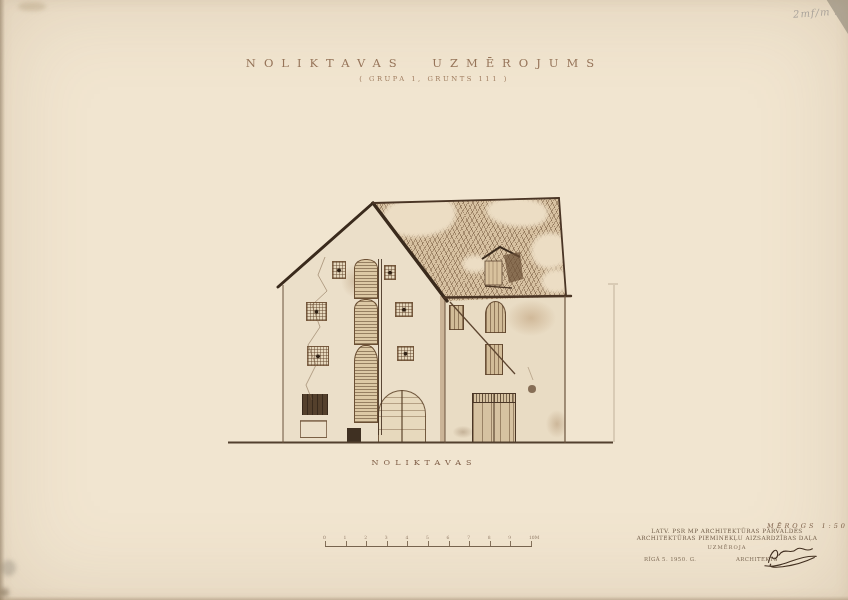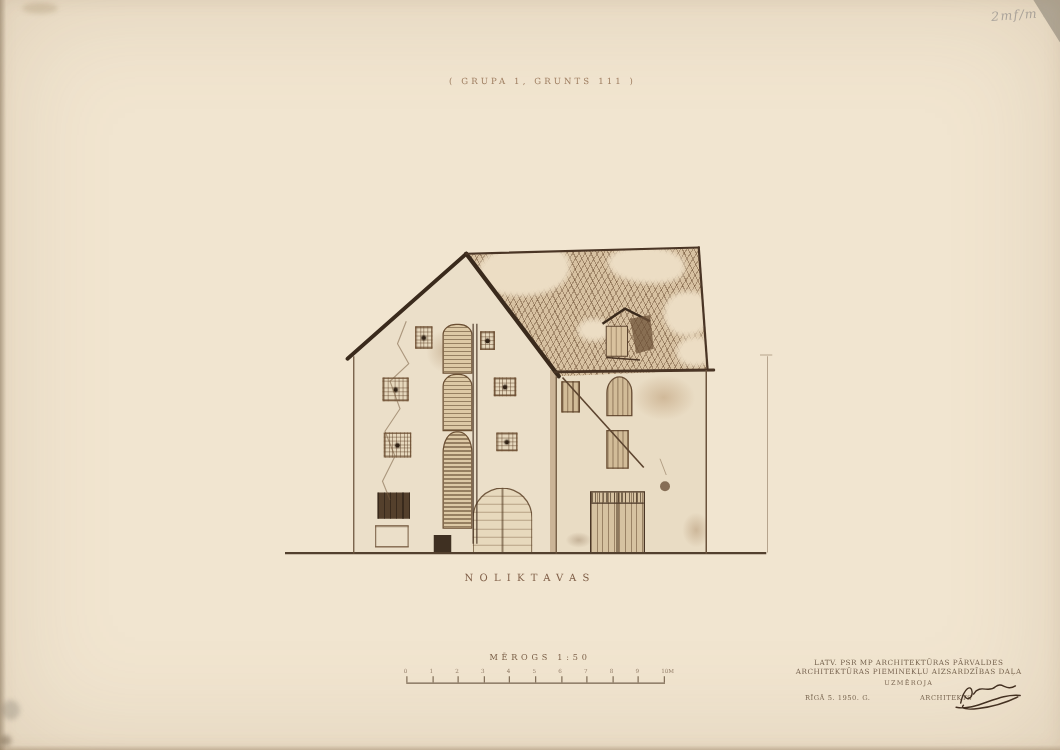--- a/index.html
+++ b/index.html
@@ -20,22 +20,22 @@
 
   
   .title-block{position:absolute;left:0;right:0;top:56px;text-align:center;color:#97755a;}
   .title-l1{font-size:11.5px;letter-spacing:8px;word-spacing:16px;white-space:nowrap;}
   .title-l2{font-size:8px;letter-spacing:3.5px;margin-top:7px;white-space:nowrap;color:#9a7a5e;}
   .title-l3{font-size:6.8px;letter-spacing:2.5px;margin-top:5px;white-space:nowrap;color:#a07f61;padding-left:20px;}
   .archival-note{position:absolute;left:793px;top:7px;font-size:10px;font-style:italic;
     color:rgba(118,120,128,.55);transform:rotate(-4deg);letter-spacing:1px;white-space:nowrap;}
   .view-label{position:absolute;left:0;right:0;top:458px;text-align:center;font-size:8px;
     letter-spacing:5px;color:#82614a;white-space:nowrap;}
-  .scale-label{position:absolute;left:16px;right:0;top:522px;text-align:center;font-size:6.5px;
-    letter-spacing:3px;color:#7c5f48;white-space:nowrap;}
+  .scale-label{position:absolute;left:16px;right:0;top:522px;text-align:right;font-size:6.5px;
+    letter-spacing:3px;color:#7c5f48;white-space:nowrap;font-style:italic;}
 
   
   .scalebar{position:absolute;left:325px;top:535px;width:207px;height:12px;}
   .scalebar .ticks{position:absolute;left:0;right:0;bottom:1px;height:5px;display:flex;
     justify-content:space-between;}
   .tick{width:1px;height:5px;background:rgba(95,74,52,.75);position:relative;}
   .tick i{position:absolute;bottom:6px;left:-2px;font-size:4.5px;font-style:normal;
     color:rgba(107,82,60,.7);letter-spacing:0;}
   .baseline{position:absolute;left:0;right:0;bottom:0;height:1.4px;background:rgba(88,68,48,.8);}
 
@@ -131,20 +131,21 @@
 </head>
 <body>
 
 <div class="paper">
 
   <div class="smudge stamp-smudge"></div>
   <div class="smudge pencil-mark"></div>
   <div class="smudge corner-speck"></div>
 
   <div class="title-block">
+    <div class="title-l1">NOLIKTAVAS UZMĒROJUMS</div>
     <div class="title-l3">( GRUPA 1, GRUNTS 111 )</div>
   </div>
   <div class="archival-note">2mf/m 5</div>
 
   <div class="elevation">
     <div class="gable-wall"></div>
     <div class="side-return"></div>
     <div class="right-wall"></div>
     <div class="tiled-roof">
       <div class="roof-patch rp1"></div>

